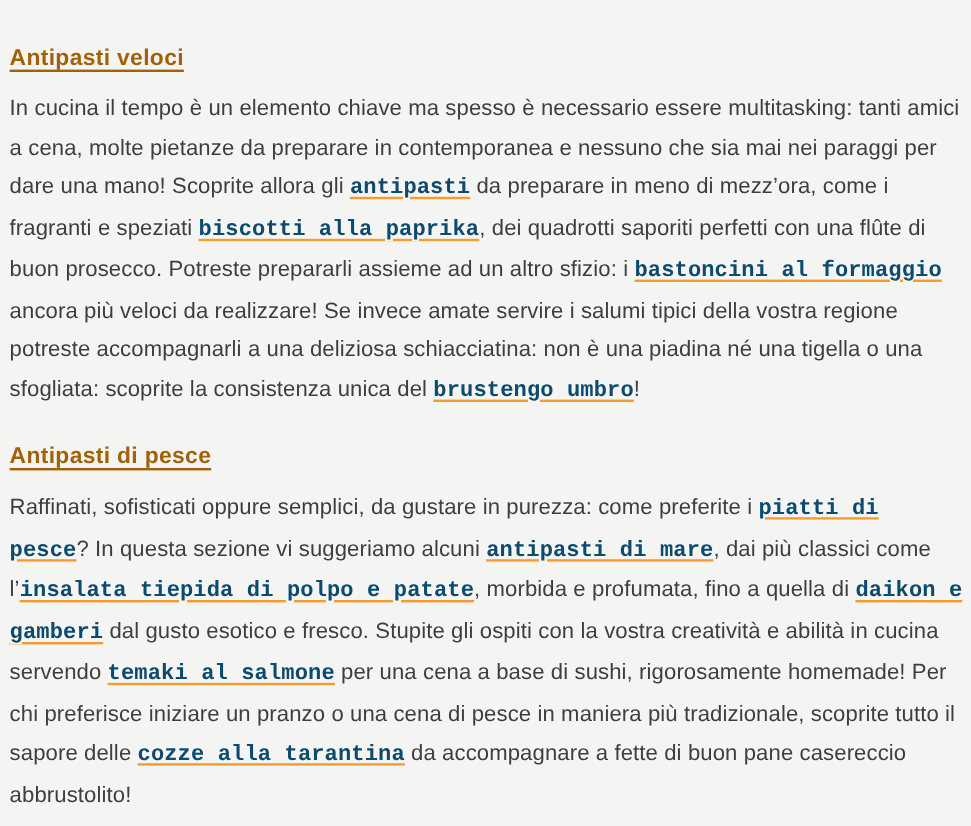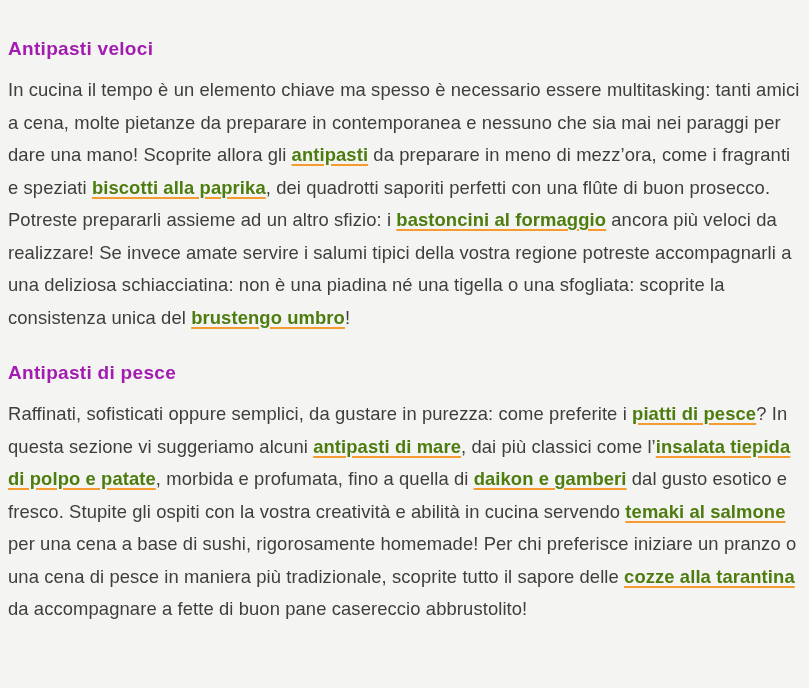--- a/index.html
+++ b/index.html
@@ -12,43 +12,45 @@
     width: 809px;
     height: 688px;
     box-sizing: border-box;
     padding: 37px 6px 0 8px;
     overflow: hidden;
   }
   h2.section-heading {
     font-size: 19px;
     line-height: 23px;
     font-weight: 700;
-    color: #a21caf;
+    color: #a16207;
     letter-spacing: 0.3px;
     margin: 0 0 14px 0;
+    text-decoration: underline;
     text-decoration-thickness: 1.5px;
     text-underline-offset: 4px;
     display: inline-block;
   }
   section { display: block; }
   p.section-paragraph {
     font-size: 18.4px;
     line-height: 32.5px;
     color: #3e3e3d;
     letter-spacing: 0.1px;
     margin: 0 0 27px 0;
   }
   p.section-paragraph a {
-    color: #4d7c0f;
+    color: #0c4a6e;
     font-weight: 700;
     text-decoration: underline;
     text-decoration-color: #f59c30;
     text-decoration-thickness: 1.5px;
     text-underline-offset: 3px;
     cursor: pointer;
+    font-family: Liberation Mono, monospace;
   }
 </style>
 </head>
 <body>
 
 <main class="page">
     <section><h2 class="section-heading">Antipasti veloci</h2><p class="section-paragraph"><span>In cucina il tempo è un elemento chiave ma spesso è necessario essere multitasking: tanti amici a cena, molte pietanze da preparare in contemporanea e nessuno che sia mai nei paraggi per dare una mano! Scoprite allora gli </span><a href="#">antipasti</a><span> da preparare in meno di mezz’ora, come i fragranti e speziati </span><a href="#">biscotti alla paprika</a><span>, dei quadrotti saporiti perfetti con una flûte di buon prosecco. Potreste prepararli assieme ad un altro sfizio: i </span><a href="#">bastoncini al formaggio</a><span> ancora più veloci da realizzare! Se invece amate servire i salumi tipici della vostra regione potreste accompagnarli a una deliziosa schiacciatina: non è una piadina né una tigella o una sfogliata: scoprite la consistenza unica del </span><a href="#">brustengo umbro</a><span>!</span></p></section>
     <section><h2 class="section-heading">Antipasti di pesce</h2><p class="section-paragraph"><span>Raffinati, sofisticati oppure semplici, da gustare in purezza: come preferite i </span><a href="#">piatti di pesce</a><span>? In questa sezione vi suggeriamo alcuni </span><a href="#">antipasti di mare</a><span>, dai più classici come l’</span><a href="#">insalata tiepida di polpo e patate</a><span>, morbida e profumata, fino a quella di </span><a href="#">daikon e gamberi</a><span> dal gusto esotico e fresco. Stupite gli ospiti con la vostra creatività e abilità in cucina servendo </span><a href="#">temaki al salmone</a><span> per una cena a base di sushi, rigorosamente homemade! Per chi preferisce iniziare un pranzo o una cena di pesce in maniera più tradizionale, scoprite tutto il sapore delle </span><a href="#">cozze alla tarantina</a><span> da accompagnare a fette di buon pane casereccio abbrustolito!</span></p></section>
   </main>
 

